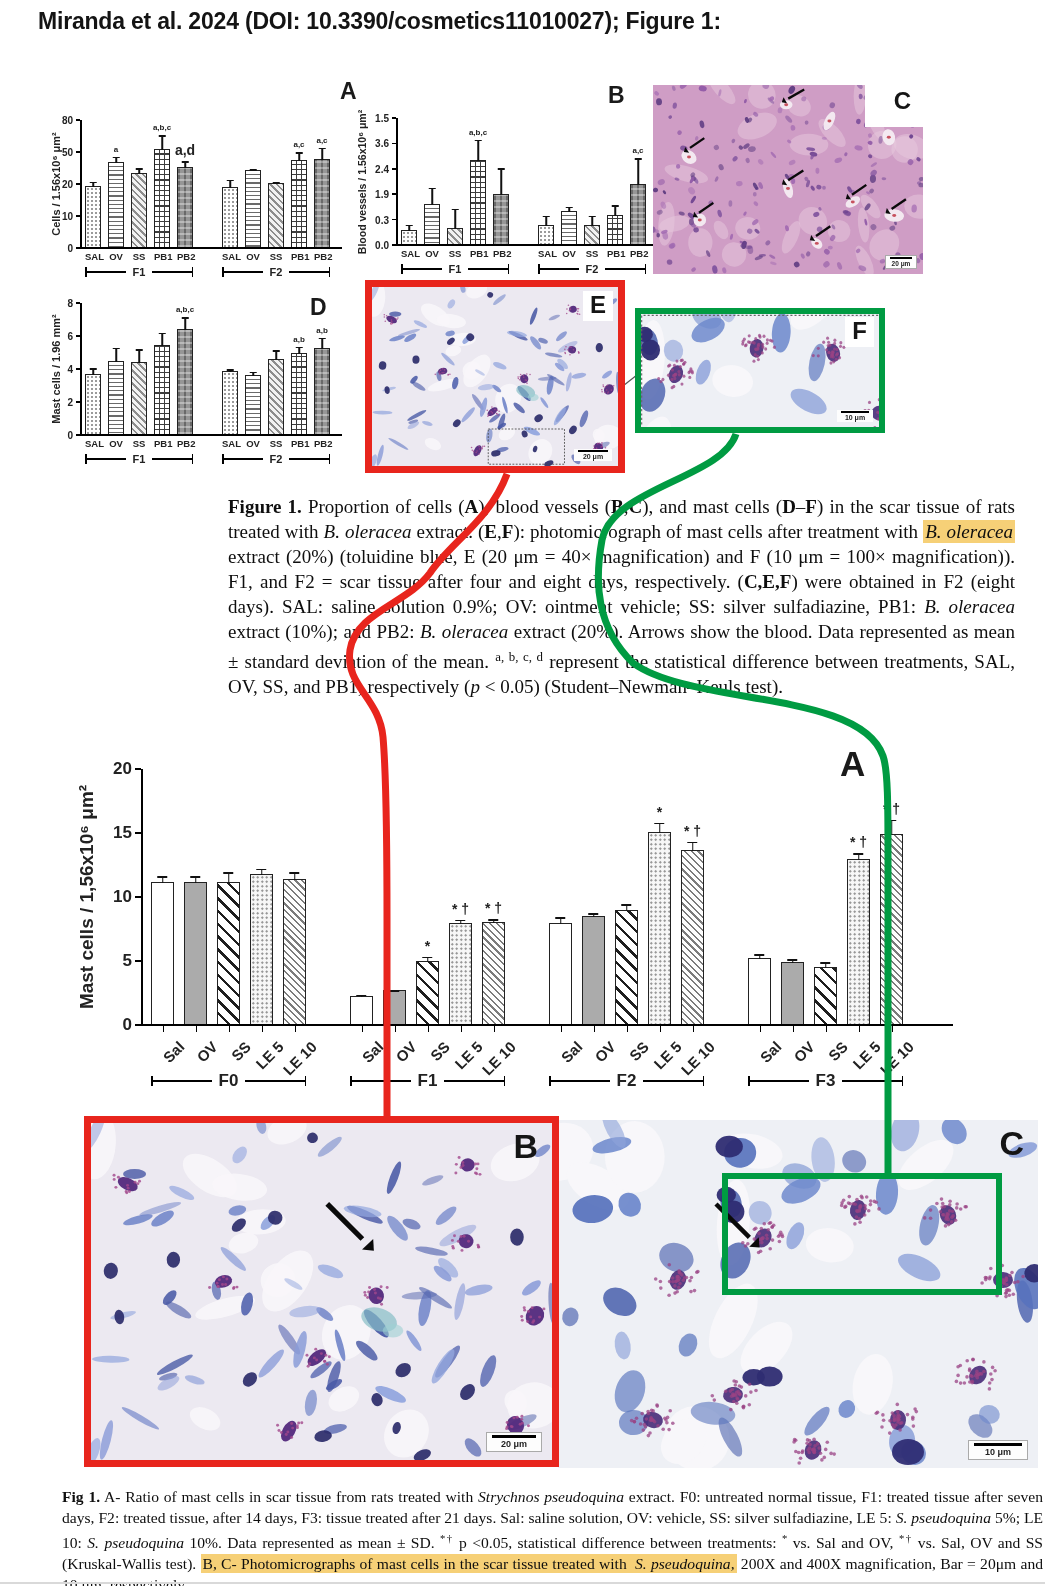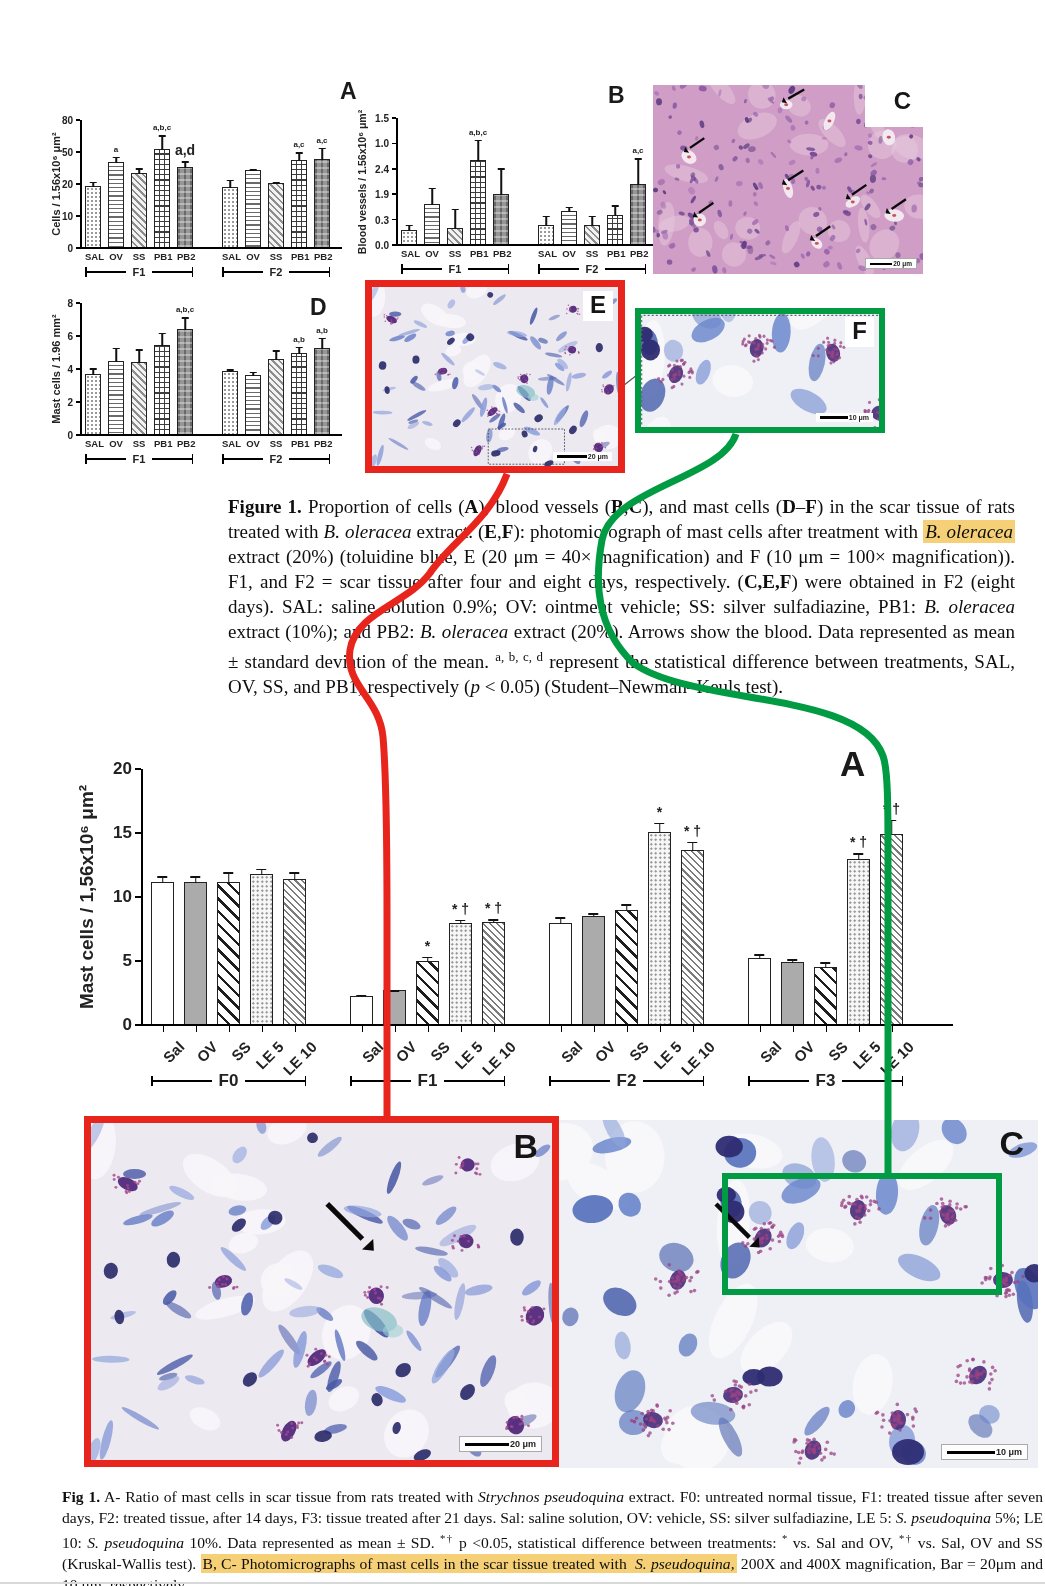--- a/index.html
+++ b/index.html
@@ -42,21 +42,21 @@
   .p-white{background:#fff;}
   .p-solid{background:#ababab;}
   .p-stripes{background:repeating-linear-gradient(45deg,#fff 0 6.5px,#1e1e1e 6.5px 9px);}
   .p-dotted{background-color:#f7f7f7;background-image:radial-gradient(#8f8f8f 1px,transparent 1.1px);background-size:4.5px 4.5px;}
   .p-hatch{background:repeating-linear-gradient(45deg,#fdfdfd 0 3.2px,#7b7b7b 3.2px 4.8px);}
   
   .photo{position:absolute;overflow:hidden;}
   .photo svg.fill{position:absolute;left:0;top:0;width:100%;height:100%;}
   .photoletter{position:absolute;font-weight:bold;color:#151515;line-height:1;}
   .boxed{background:#fff;padding:2px 7px 4px;}
-  .scalebar{position:absolute;display:flex;flex-direction:row;align-items:center;gap:1px;
+  .scalebar{position:absolute;display:flex;flex-direction:column;align-items:center;gap:1px;
             background:#fdfdfd;border:1px solid #aaa;padding:2px 5px;}
   .scalebar i{display:block;background:#000;}
   .scalebar em{font-style:normal;font-weight:bold;color:#222;font-family:"Liberation Sans",sans-serif;}
   .ccorner{position:absolute;right:0;top:0;width:58px;height:42px;background:#fff;}
   
   .caption{position:absolute;font-family:"Liberation Serif",serif;color:#0e0e0e;text-align:justify;}
   #cap1{font-size:19px;line-height:25px;}
   #cap2{font-size:15.6px;line-height:21px;}
   .hl{background:#f6d077;padding:1px 2px;}
   .sup{font-size:68%;vertical-align:super;}
@@ -64,20 +64,21 @@
   #connectors{position:absolute;left:0;top:0;z-index:6;pointer-events:none;}
   .dupbox{z-index:10;}
   .greenrect{position:absolute;border:6px solid #009b42;box-sizing:border-box;z-index:12;}
   .botrule{position:absolute;left:0;right:0;top:1582px;height:2px;background:#d9d9d9;}
 </style>
 </head>
 <body>
 
 <div class="page">
 
+  <div class="cite" style="left:38px;top:8px;">Miranda et al. 2024 (DOI: 10.3390/cosmetics11010027); Figure 1:</div>
 
   <section>
     <div class="chart" id="chart-mirA" style="left:42px;top:72px;width:318px;height:208px">
       <span class="pletter" style="left:298px;top:6px;font-size:23px;">A</span>
     <div class="ylab" style="left: 14px; top: 112px; font-size: 11px;">Cells / 1.56x10⁶ μm²</div>
         <div class="plot" style="left: 38px; top: 48px;">
           <div class="vaxis" style="height: 128px; width: 1.5px;"></div>
           <div class="ytick" style="left: -4px; top: 127.25px; width: 4px; height: 1.5px;"></div>
           <div class="yticklab" style="left: -7px; top: 128px; font-size: 10px;">0</div>
           <div class="ytick" style="left: -4px; top: 95.25px; width: 4px; height: 1.5px;"></div>
@@ -172,21 +173,21 @@
           <div class="vaxis" style="height: 127px; width: 1.5px;"></div>
           <div class="ytick" style="left: -4px; top: 126.25px; width: 4px; height: 1.5px;"></div>
           <div class="yticklab" style="left: -7px; top: 127px; font-size: 10px;">0.0</div>
           <div class="ytick" style="left: -4px; top: 100.85px; width: 4px; height: 1.5px;"></div>
           <div class="yticklab" style="left: -7px; top: 101.6px; font-size: 10px;">0.3</div>
           <div class="ytick" style="left: -4px; top: 75.45px; width: 4px; height: 1.5px;"></div>
           <div class="yticklab" style="left: -7px; top: 76.2px; font-size: 10px;">1.9</div>
           <div class="ytick" style="left: -4px; top: 50.05px; width: 4px; height: 1.5px;"></div>
           <div class="yticklab" style="left: -7px; top: 50.8px; font-size: 10px;">2.4</div>
           <div class="ytick" style="left: -4px; top: 24.65px; width: 4px; height: 1.5px;"></div>
-          <div class="yticklab" style="left: -7px; top: 25.4px; font-size: 10px;">1.0</div>
+          <div class="yticklab" style="left: -7px; top: 25.4px; font-size: 10px;">3.6</div>
           <div class="ytick" style="left: -4px; top: -0.75px; width: 4px; height: 1.5px;"></div>
           <div class="yticklab" style="left: -7px; top: 0px; font-size: 10px;">1.5</div>
           <div class="groups" style="gap: 29px; padding-left: 5px; padding-right: 12px;">
             <div class="gcol">
               <div class="bars" style="height: 127px; gap: 7px;">
                 <div class="barwrap p-dots" style="width: 16px; height: 15.24px; --capw: 7px;">
                   <div class="err" style="height: 6.096px;"></div>
                 </div>
                 <div class="barwrap p-hlines" style="width: 16px; height: 40.64px; --capw: 7px;">
                   <div class="err" style="height: 17.78px;"></div>

